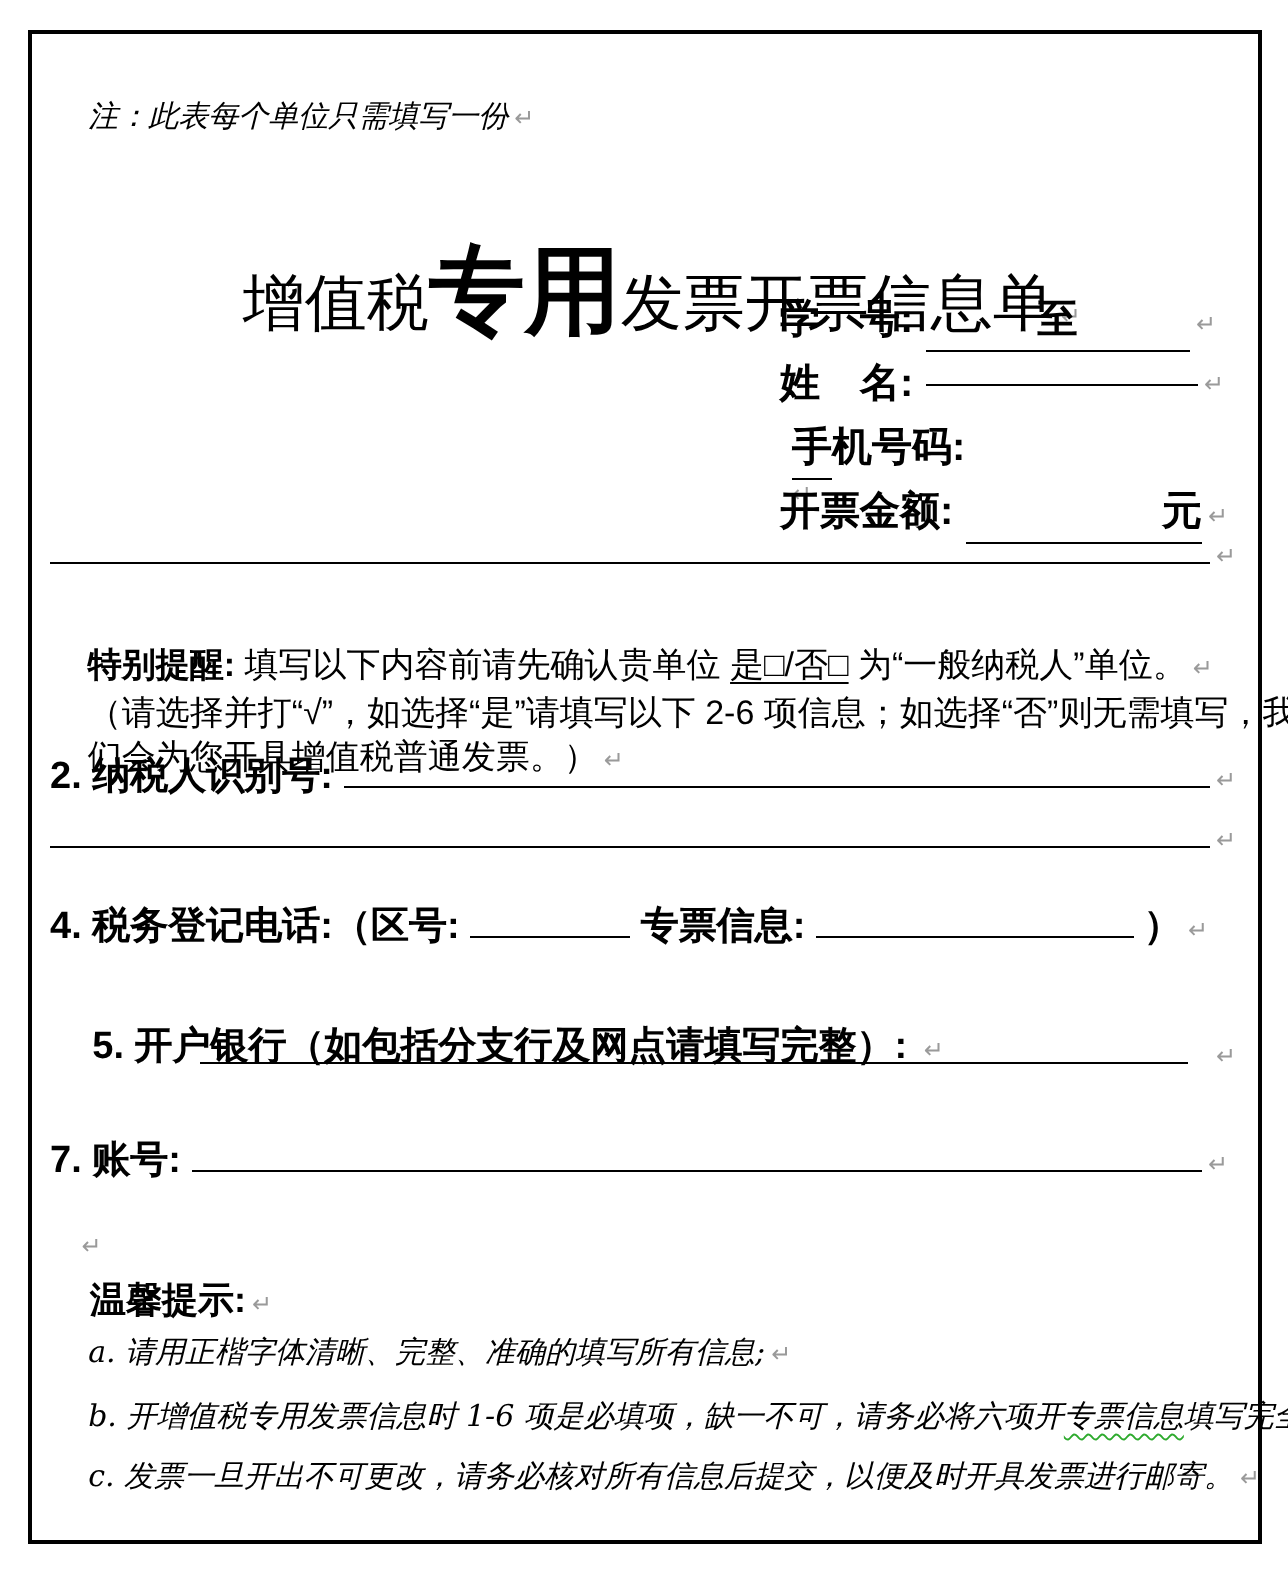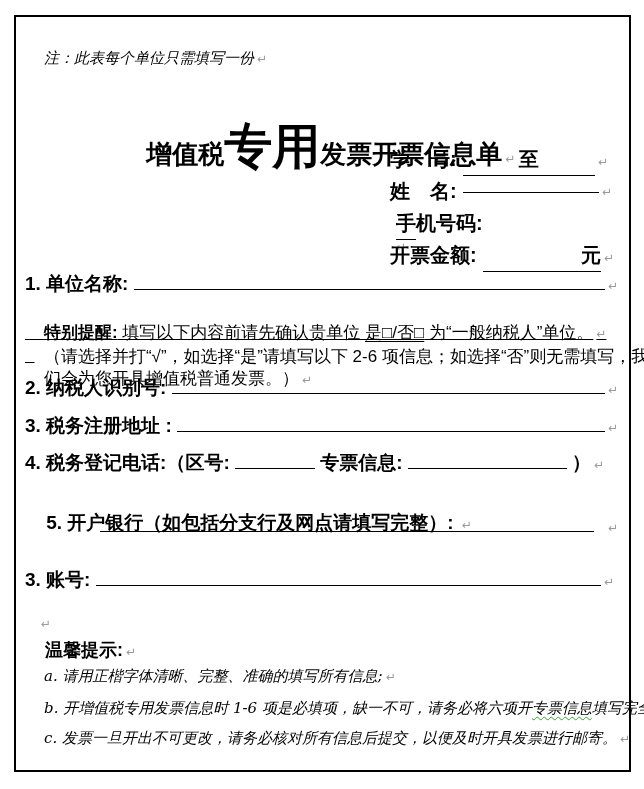--- a/index.html
+++ b/index.html
@@ -10,21 +10,21 @@
   .abs{position:absolute;white-space:pre;}
   .row{position:absolute;display:flex;align-items:baseline;white-space:pre;}
   .hei{font-family:"Liberation Sans","DejaVu Sans",sans-serif;font-weight:bold;}
   .song{font-family:"Liberation Sans","DejaVu Sans",sans-serif;font-weight:normal;}
   .kai{font-family:"DejaVu Serif","Liberation Serif",serif;font-style:italic;}
   .blank{display:inline-block;border-bottom:1px solid #000;padding-bottom:2px;min-width:20px;}
   .grow{flex:1 1 auto;}
   .pilcrow{color:#9a9a9a;font-size:12px;font-style:normal;font-weight:normal;
         font-family:"DejaVu Sans",sans-serif;margin-left:3px;}
   .title-line{position:absolute;left:0;width:644px;text-align:center;white-space:pre;}
-  .title-sm{font-size:26px;font-weight:bold;}
+  .title-sm{font-size:31px;font-weight:normal;}
   .title-lg{font-size:48px;font-weight:bold;}
   .underlined{text-decoration:underline;text-underline-offset:3px;}
   .squiggle{text-decoration:underline;text-decoration-style:wavy;
         text-decoration-color:#2eaa2e;text-decoration-thickness:1px;
         text-underline-offset:3px;text-decoration-skip-ink:none;}
   .lbl20{font-size:20px;}
   .item{font-size:19px;}
   .mid-center{text-align:center;}
   .right-in{text-align:right;}
 </style>
@@ -60,43 +60,41 @@
     <span class="pilcrow">↵</span>
   </div>
 
   <div class="row hei lbl20" style="left:390px;right:30px;top:242px;">
     <span>开票金额:</span>
     <span class="blank grow right-in" style="margin-left:6px;"><span>元</span></span>
     <span class="pilcrow">↵</span>
   </div>
 
   <div class="row hei item" style="left:25px;right:26px;top:271px;">
-    <span>1. 单位名称: </span>
     <span class="blank grow"></span>
     <span class="pilcrow">↵</span>
   </div>
 
-  <div class="abs song" style="left:25px;top:300px;font-size:17px;line-height:22px;text-decoration:underline;">
+  <div class="abs song" style="left:25px;top:300px;font-size:17px;line-height:22px;">
     <span class="hei">特别提醒:</span><span> 填写以下内容前请先确认贵单位 </span><span class="underlined">是□/否□</span><span> 为“一般纳税人”单位。</span><span class="pilcrow">↵</span>
   </div>
   <div class="abs song" style="left:25px;top:324px;font-size:17px;line-height:22px;">
     <span>（请选择并打“√”，如选择“是”请填写以下 2-6 项信息；如选择“否”则无需填写，我</span>
   </div>
   <div class="abs song" style="left:25px;top:346px;font-size:17px;line-height:22px;">
     <span>们会为您开具增值税普通发票。）</span><span class="pilcrow">↵</span>
   </div>
 
   <div class="row hei item" style="left:25px;right:26px;top:375px;">
     <span>2. 纳税人识别号: </span>
     <span class="blank grow"></span>
     <span class="pilcrow">↵</span>
   </div>
 
   <div class="row hei item" style="left:25px;right:26px;top:413px;">
-    <span>3. 税务注册地址 : </span>
     <span class="blank grow"></span>
     <span class="pilcrow">↵</span>
   </div>
 
   <div class="row hei item" style="left:25px;right:40px;top:450px;">
     <span>4. 税务登记电话:（区号: </span>
     <span class="blank" style="width:80px;"></span>
     <span> 专票信息: </span>
     <span class="blank grow" style="max-width:160px;"></span>
     <span> ）</span>
@@ -105,21 +103,21 @@
 
   <div class="abs hei item" style="left:25px;top:488px;">
     <span>5. 开户银行（如包括分支行及网点请填写完整）: </span><span class="pilcrow">↵</span>
   </div>
   <div class="row item" style="left:100px;right:26px;top:521px;height:22px;">
     <span class="blank grow"></span>
     <span class="pilcrow" style="margin-left:14px;">↵</span>
   </div>
 
   <div class="row hei item" style="left:25px;right:30px;top:567px;">
-    <span>3. 账号: </span>
+    <span>7. 账号: </span>
     <span class="blank grow"></span>
     <span class="pilcrow">↵</span>
   </div>
 
   <div class="abs" style="left:20px;top:596px;">
     <span class="pilcrow">↵</span>
   </div>
 
   <div class="abs hei" style="left:25px;top:617px;font-size:18px;">
     <span>温馨提示:</span><span class="pilcrow">↵</span>

